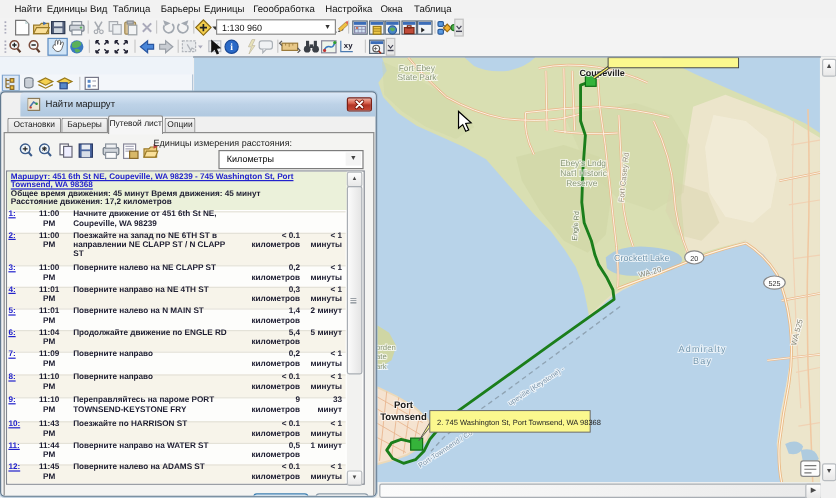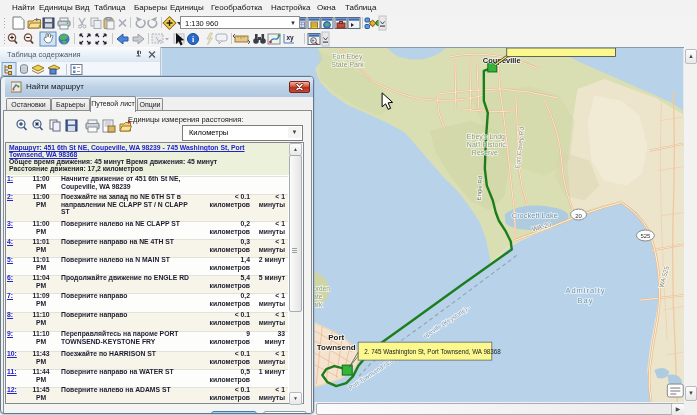--- a/index.html
+++ b/index.html
@@ -10,21 +10,21 @@
   #menubar span{position:absolute;top:3px;}
   #toolbar1{left:0;top:15px;width:697px;height:16px;background:#f3f3f3;}
   #toolbar2{left:0;top:31px;width:697px;height:16px;background:#f3f3f3;border-bottom:1px solid #9aa5b1;}
   .grip{position:absolute;left:3px;top:2px;width:3px;height:11px;background-image:radial-gradient(circle,#aab 1px,transparent 1px);background-size:3px 3px;}
   
   #toc{left:0;top:47px;width:161px;height:368px;background:#eef3f9;}
   #tochead{left:0;top:0;width:160px;height:15px;background:linear-gradient(#fafcfe,#d9e6f2);border-right:1px solid #b5c6d8;font-size:7.5px;color:#4a5a6a;}
   #toctools{left:0;top:15px;width:160px;height:14px;background:#f3f6fa;border-right:1px solid #b5c6d8;}
   
   #dlg{left:0;top:76px;width:312px;height:336px;background:#f0f0f0;border:1px solid #62798f;border-radius:4px;box-shadow:0 0 0 1px rgba(160,185,205,.6);overflow:hidden;}
-  #dlgtitle{left:4px;top:0;width:331px;height:20px;background:linear-gradient(#dce9f7,#bdd2e7 50%,#b0c8df);border-radius:3px 3px 0 0;text-decoration:underline;}
+  #dlgtitle{left:16px;top:0;width:331px;height:20px;background:linear-gradient(#dce9f7,#bdd2e7 50%,#b0c8df);border-radius:3px 3px 0 0;text-decoration:underline;}
   #dlgtitle .t{position:absolute;left:21px;top:5px;font-size:8px;color:#1a1a1a;}
   #closebtn{left:288px;top:4px;width:19px;height:10px;background:linear-gradient(#f0b2a2,#d8604c 40%,#b13425 55%,#c74833);border:1px solid #7c2014;border-radius:2px;}
   .tab{position:absolute;white-space:nowrap;overflow:hidden;top:21px;height:12px;background:linear-gradient(#f4f4f4,#e2e2e2);border:1px solid #8c8c8c;border-bottom:none;border-radius:2px 2px 0 0;font-size:7px;color:#222;text-align:center;line-height:12px;}
   #tabactive{top:19px;height:15px;background:#f6f6f6;z-index:3;line-height:14px;}
   #dlgbody{left:2px;top:33px;width:307px;height:312px;background:#f4f4f2;border:1px solid #8c8c8c;}
   .dtext{position:absolute;font-size:7.5px;color:#222;}
   #unitcombo{left:181px;top:48px;width:119px;height:14px;background:#fff;border:1px solid #7c7c7c;font-size:7.5px;}
   #unitcombo .arr{position:absolute;right:1px;top:1px;width:13px;height:11px;background:#f4f4f4;color:#444;font-size:6px;text-align:center;line-height:11px;}
   
   #list{left:4px;top:65px;width:297px;height:260px;background:#fff;border:1px solid #828790;overflow:hidden;font-size:6.8px;line-height:7.6px;}
@@ -118,21 +118,21 @@
       <rect x="362" y="2" width="1" height="11" fill="#c8c8c8"></rect>
       <rect x="365" y="3" width="4.5" height="4" rx="1" fill="#5a9ae0" stroke="#2a5a9a"></rect>
       <rect x="365" y="9.5" width="4.5" height="4" rx="1" fill="#5a9ae0" stroke="#2a5a9a"></rect>
       <rect x="370.5" y="6" width="4.5" height="4.5" transform="rotate(45 372.7 8.2)" fill="#f0b030" stroke="#9a6a10"></rect>
       <circle cx="378.5" cy="8" r="2.6" fill="#4ab04a" stroke="#1a701a"></circle>
       <path d="M369.5 5.5 L371 7 M369.5 10.5 L371 9.5 M375 8 L376 8" stroke="#555" stroke-width="0.8"></path>
       <rect x="379" y="1" width="7" height="14" fill="#e8e8e8" stroke="#c1c1c1"></rect>
       <path d="M380.5 6.5 l2 2.5 2-2.5" fill="none" stroke="#445" stroke-width="1"></path>
       <rect x="380" y="10.5" width="5" height="1.2" fill="#445"></rect>
     </svg>
-  <div class="abs" style="left:180px;top:1px;width:120px;height:13px;background:#fff;border:1px solid #8a8a8a;font-size:7.5px;color:#111;line-height:13px;padding-left:4px;box-sizing:border-box;">1:130 960<span style="position:absolute;right:3px;top:0;color:#333;font-size:6px;">▼</span></div>
+  <div class="abs" style="left:180px;top:1px;width:100px;height:13px;background:#fff;border:1px solid #8a8a8a;font-size:7.5px;color:#111;line-height:13px;padding-left:4px;box-sizing:border-box;">1:130 960<span style="position:absolute;right:3px;top:0;color:#333;font-size:6px;">▼</span></div>
 </div>
 
 <div id="toolbar2" class="abs">
   <div class="grip"></div>
   <svg class="abs" style="left:0;top:0" width="697" height="16" id="tb2">
       <circle cx="12" cy="6.5" r="3.6" fill="#f4f8fa" stroke="#7a4a3a" stroke-width="1.3"></circle>
       <path d="M14.5 9.5 L17 12.5" stroke="#5a3a2a" stroke-width="1.8"></path>
       <path d="M10.2 6.5 H13.8 M12 4.7 V8.3" stroke="#222" stroke-width="1.1"></path>
       <circle cx="28" cy="6.5" r="3.6" fill="#f4f8fa" stroke="#7a4a3a" stroke-width="1.3"></circle>
       <path d="M30.5 9.5 L33 12.5" stroke="#5a3a2a" stroke-width="1.8"></path>
@@ -191,27 +191,20 @@
       <circle cx="313.5" cy="9.5" r="2.8" fill="#fff" stroke="#555"></circle>
       <path d="M313 8 v3 M311.5 9.5 h3" stroke="#555" stroke-width="0.7"></path>
       <path d="M315.5 11.5 l2 2" stroke="#a03020" stroke-width="1.4"></path>
       <rect x="322" y="1" width="7" height="14" fill="#e8e8e8" stroke="#c1c1c1"></rect>
       <path d="M323.5 6.5 l2 2.5 2-2.5" fill="none" stroke="#445" stroke-width="1"></path>
       <rect x="323" y="10.5" width="5" height="1.2" fill="#445"></rect>
     </svg>
 </div>
 
 <div id="toc" class="abs">
-  <div id="tochead" class="abs">
-      <span style="position:absolute;left:7px;top:3px;">Таблица содержания</span>
-    <svg style="position:absolute;left:135px;top:3px" width="22" height="10">
-        <path d="M3.5 1 v5 M1.5 6 h4 M2.5 1 h2 M2.5 1 v3 M5.5 1 v3" stroke="#555" fill="none"></path>
-        <path d="M14 1.5 l6 6 M20 1.5 l-6 6" stroke="#555" stroke-width="1.2"></path>
-      </svg>
-  </div>
   <div id="toctools" class="abs">
     <svg class="abs" style="left:0;top:0" width="160" height="14" id="tocsvg">
         <rect x="2" y="0.5" width="14" height="13" fill="#dce8f6" stroke="#7da2ce"></rect>
         <path d="M5 3 v8 M5 5 h3 M5 8 h3 M5 11 h3" stroke="#8a6a2a" fill="none"></path>
         <rect x="8.5" y="3.5" width="3" height="3" fill="#f0c040" stroke="#8a6a2a"></rect>
         <rect x="8.5" y="9.5" width="3" height="3" fill="#f0c040" stroke="#8a6a2a"></rect>
         <ellipse cx="24" cy="4.5" rx="3.5" ry="1.8" fill="#d8dce2" stroke="#7a828c"></ellipse>
         <path d="M20.5 4.5 v5 a3.5 1.8 0 0 0 7 0 v-5" fill="#c8ced6" stroke="#7a828c"></path>
         <path d="M38 3 l6 3 -6 3 -6-3 Z" fill="#f4d050" stroke="#9a7a1a"></path>
         <path d="M32 8.5 l6 3 6-3" fill="none" stroke="#9a7a1a"></path>

